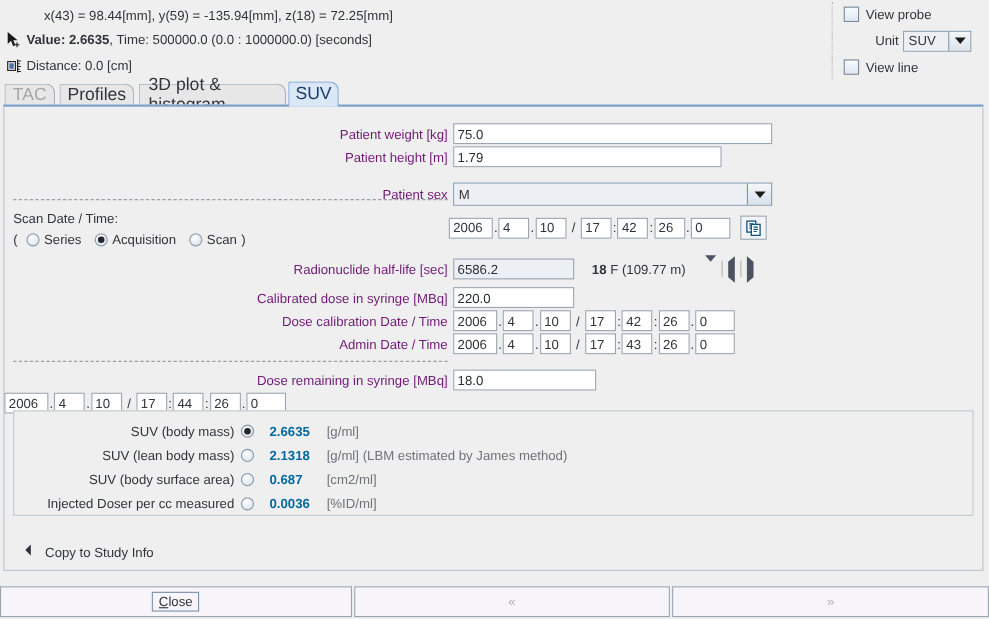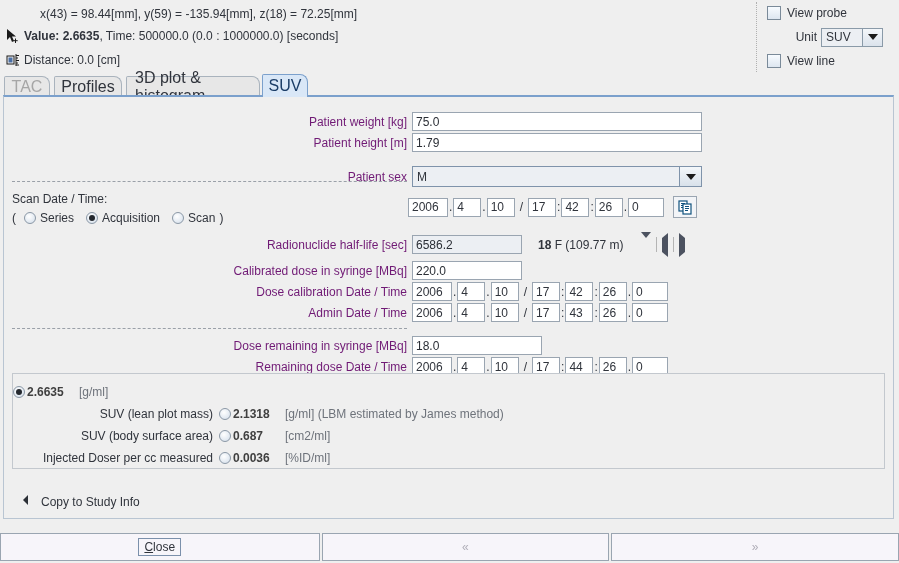--- a/index.html
+++ b/index.html
@@ -287,23 +287,23 @@
     font-size: 12px;
   }
   .reslabel {
     width: 200px;
     text-align: right;
     padding-right: 6px;
     white-space: nowrap;
   }
   .resval {
     font-weight: bold;
-    color: #404040;
+    color: #0369a1;
     width: 52px;
-    margin-left: 2px;
+    margin-left: 14px;
   }
   .resunit { color: #6e737b; white-space: nowrap; }
 
   
   #copyrow {
     position: absolute;
     left: 20px; top: 492px;
     display: flex;
     align-items: flex-end;
     font-size: 12px;
@@ -404,21 +404,21 @@
 
 <div id="panel">
 
   <div class="frow" style="left:0px; top:15px; width:700px;">
     <span class="flabel" style="width:403px;">Patient weight [kg]</span>
     <span class="tinput" style="width:290px;">75.0</span>
   </div>
 
   <div class="frow" style="left:0px; top:36px; width:700px;">
     <span class="flabel" style="width:403px;">Patient height [m]</span>
-    <span class="tinput" style="width:290px;">1.79</span>
+    <span class="tinput" style="width:244px;">1.79</span>
   </div>
 
   <div class="frow" style="left:0px; top:57px; width:700px; height:21px;margin-top:12px;">
     <span class="flabel" style="width:403px;">Patient sex</span>
     <span class="combo-wide" style="width:290px;">
       <span class="cval">M</span>
       <span class="cbtn">
           <span class="tri-down"></span>
         </span>
     </span>
@@ -530,46 +530,46 @@
   </div>
 
   <div class="dashsep" style="left:8px; top:231px; width:395px;"></div>
 
   <div class="frow" style="left:0px; top:239px;">
     <span class="flabel" style="width:403px;">Dose remaining in syringe [MBq]</span>
     <span class="tinput" style="width:130px;">18.0</span>
   </div>
 
   <div class="frow" style="left:0px; top:260px;">
-    <span class="flabel" style="width:403px;">Remaining dose Date / Time</span>
     <span class="dgroup">
       <span class="dfield" style="width:40px;">2006</span>
       <span class="dsep">.</span>
       <span class="dfield" style="width:28px;">4</span>
       <span class="dsep">.</span>
       <span class="dfield" style="width:28px;">10</span>
       <span class="dsep" style="padding:0 5px;">/</span>
       <span class="dfield" style="width:28px;">17</span>
       <span class="dsep">:</span>
       <span class="dfield" style="width:28px;">44</span>
       <span class="dsep">:</span>
       <span class="dfield" style="width:28px;">26</span>
       <span class="dsep">.</span>
       <span class="dfield" style="width:36px;">0</span>
     </span>
   </div>
 
   <div id="results">
     <div class="resrow" style="left:0px; top:8px;">
+      <span class="reslabel">SUV (body mass)</span>
       <span class="radio sel"></span>
       <span class="resval">2.6635</span>
       <span class="resunit">[g/ml]</span>
     </div>
     <div class="resrow" style="left:0px; top:30px;">
-      <span class="reslabel">SUV (lean plot mass)</span>
+      <span class="reslabel">SUV (lean body mass)</span>
       <span class="radio"></span>
       <span class="resval">2.1318</span>
       <span class="resunit">[g/ml] (LBM estimated by James method)</span>
     </div>
     <div class="resrow" style="left:0px; top:52px;">
       <span class="reslabel">SUV (body surface area)</span>
       <span class="radio"></span>
       <span class="resval">0.687</span>
       <span class="resunit">[cm2/ml]</span>
     </div>

